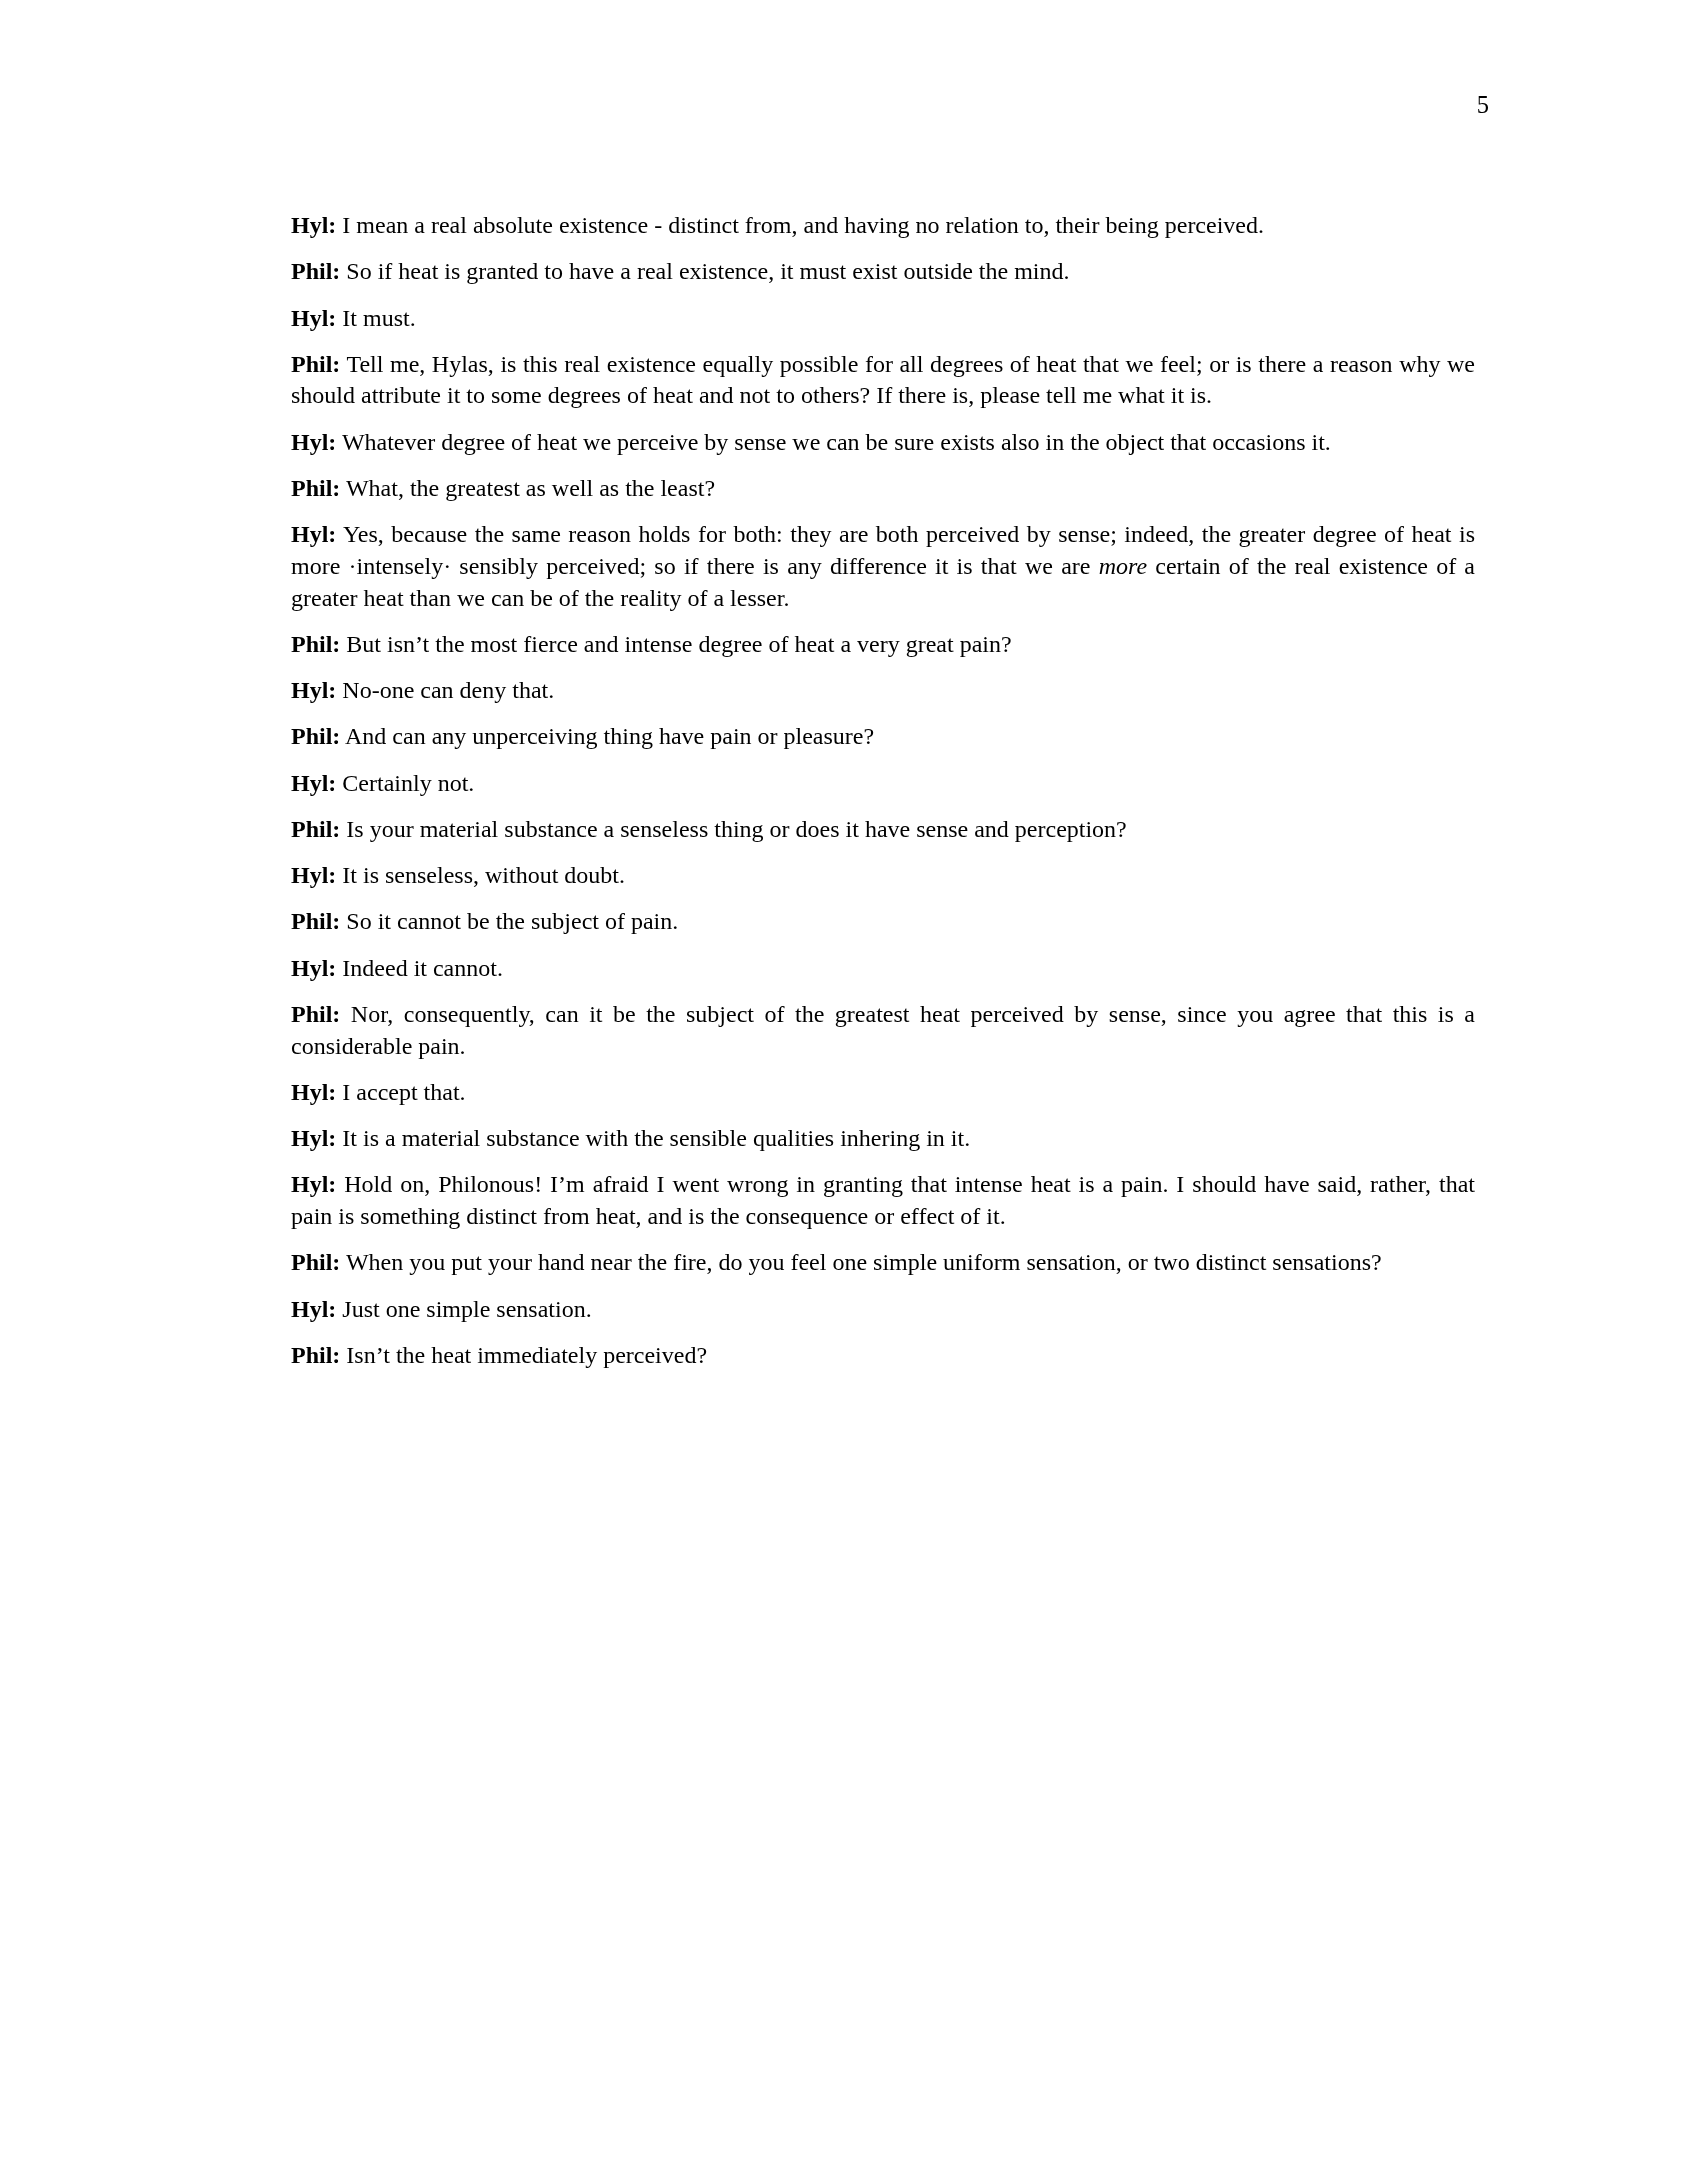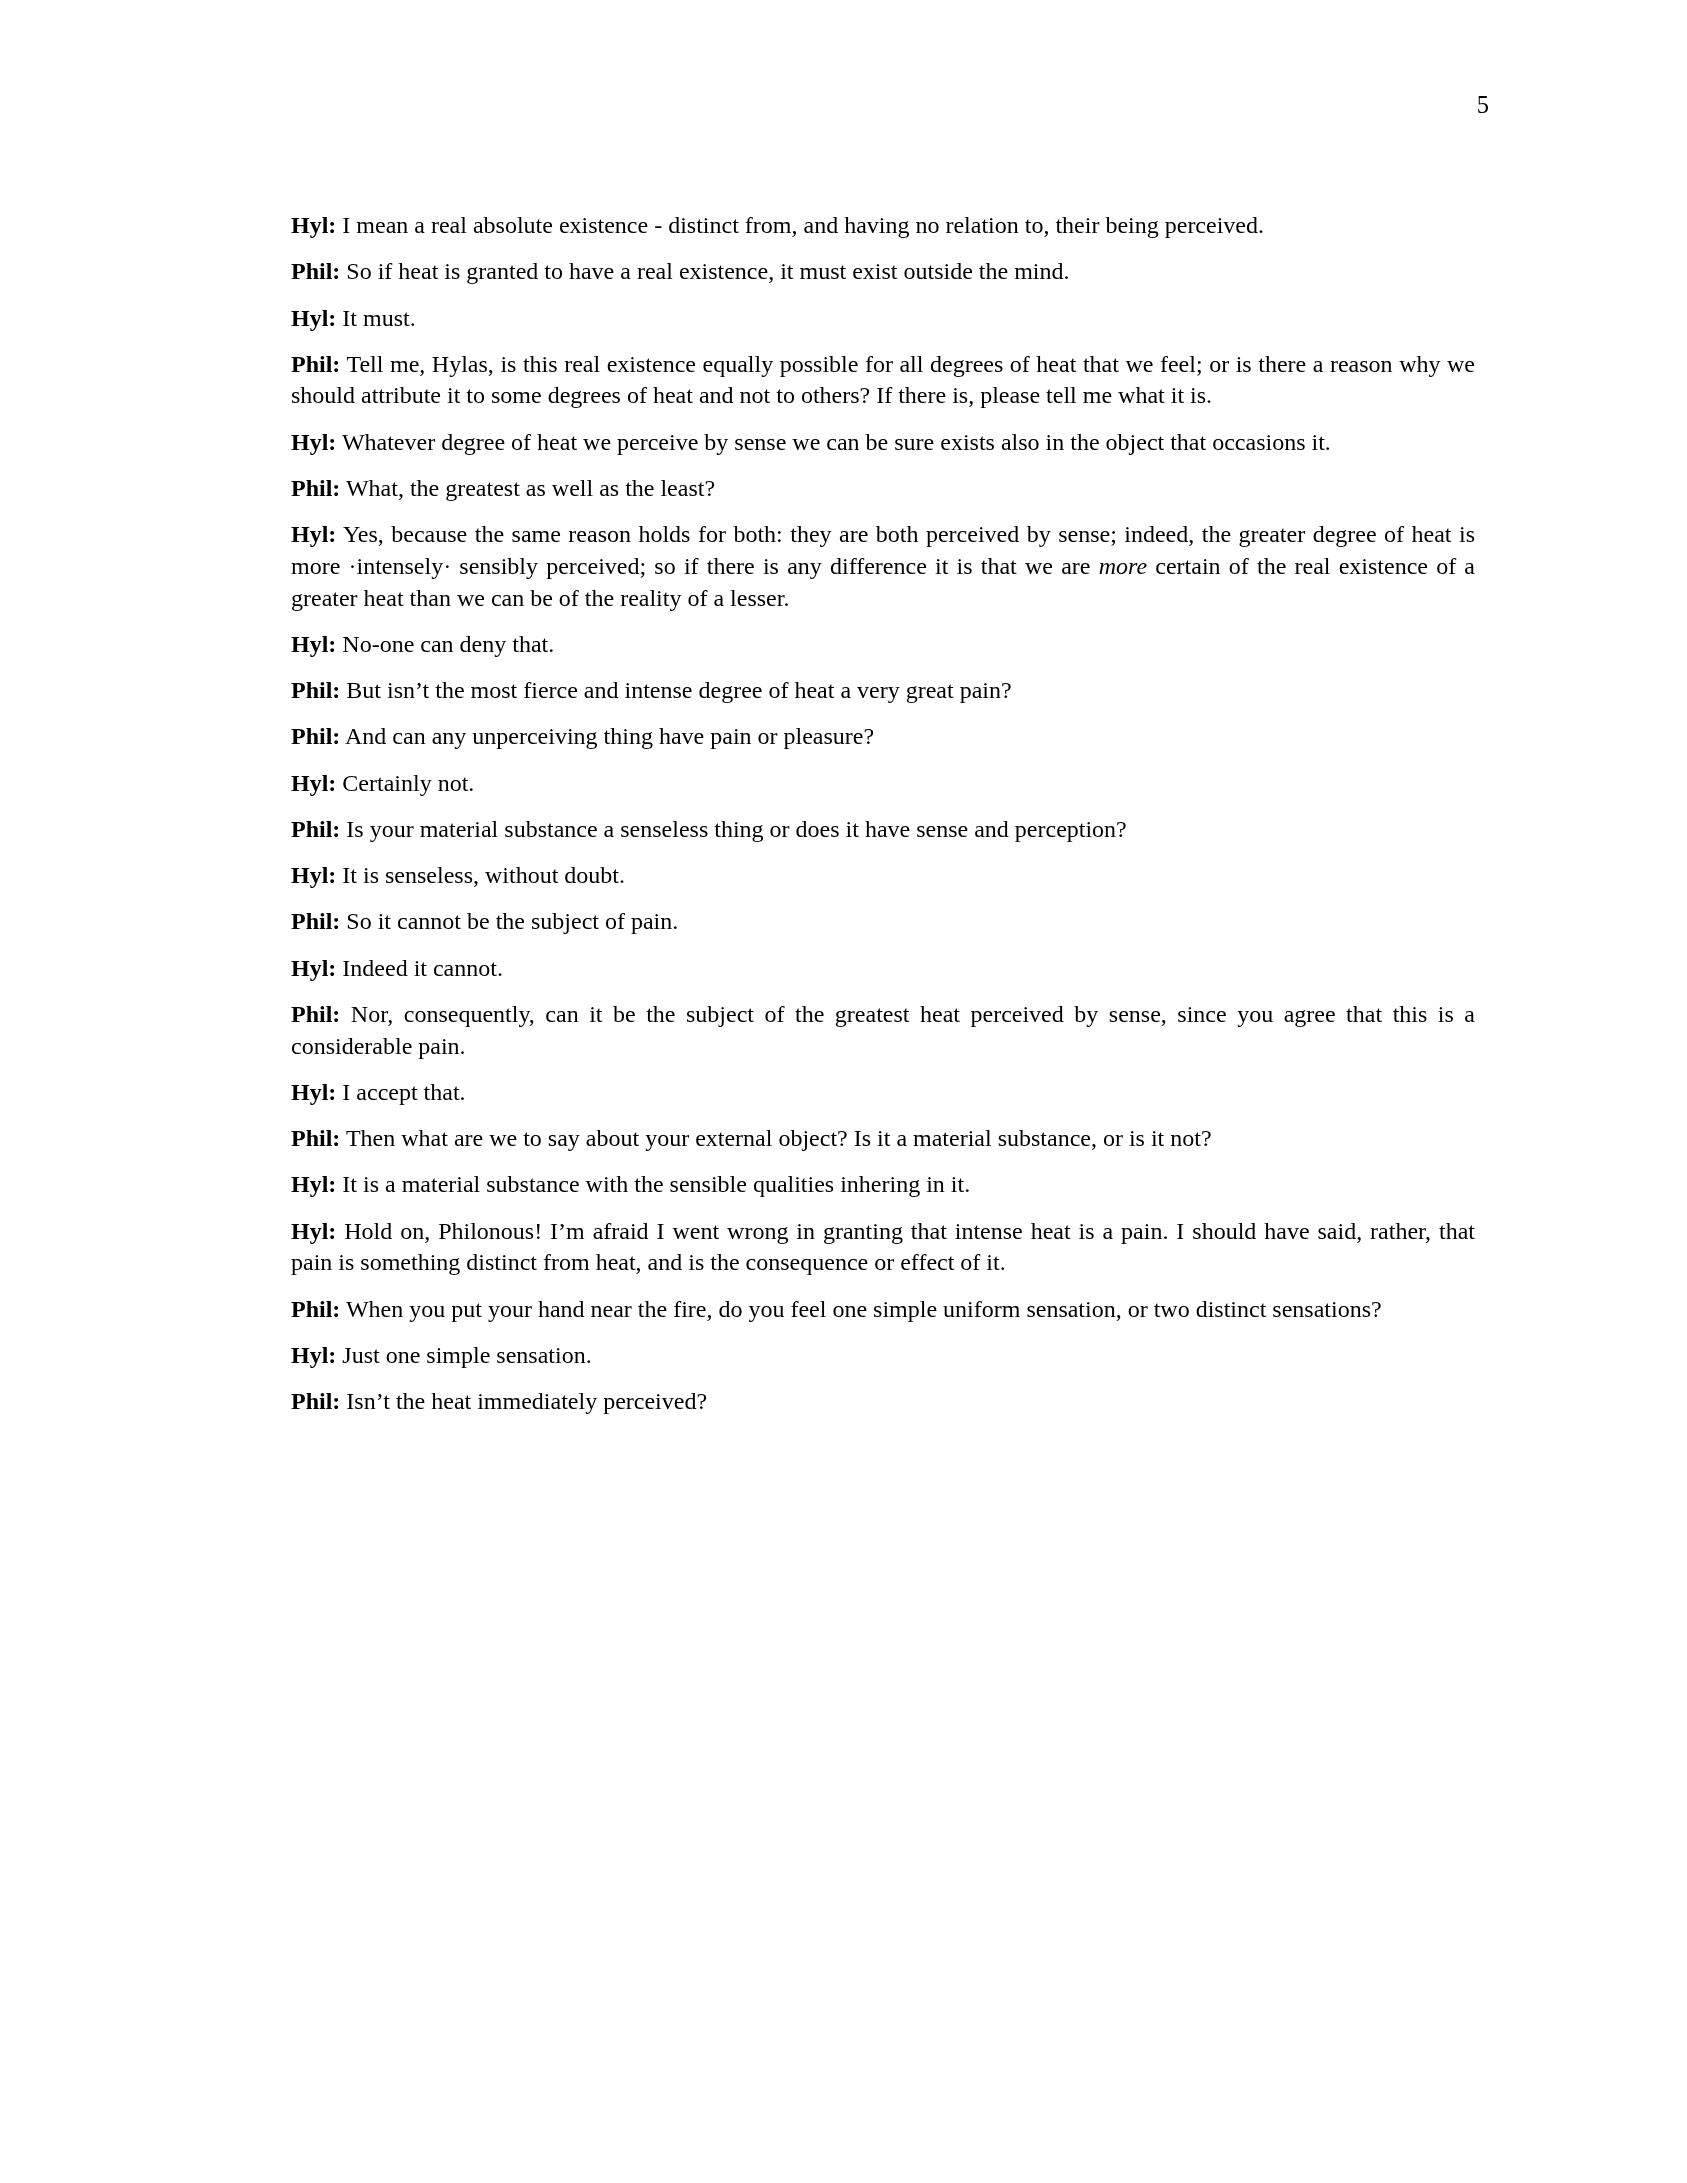--- a/index.html
+++ b/index.html
@@ -84,25 +84,25 @@
 
     <p class="para">
       <span class="speaker">Phil:</span><span> What, the greatest as well as the least?</span>
     </p>
 
     <p class="para">
       <span class="speaker">Hyl:</span><span> Yes, because the same reason holds for both: they are both perceived by sense; indeed, the greater degree of heat is more ·intensely· sensibly perceived; so if there is any difference it is that we are </span><span class="ital">more</span><span> certain of the real existence of a greater heat than we can be of the reality of a lesser.</span>
     </p>
 
     <p class="para">
-      <span class="speaker">Hyl:</span><span> No-one can deny that.</span>
+      <span class="speaker">Phil:</span><span> But isn’t the most fierce and intense degree of heat a very great pain?</span>
     </p>
 
     <p class="para">
-      <span class="speaker">Phil:</span><span> But isn’t the most fierce and intense degree of heat a very great pain?</span>
+      <span class="speaker">Hyl:</span><span> No-one can deny that.</span>
     </p>
 
     <p class="para">
       <span class="speaker">Phil:</span><span> And can any unperceiving thing have pain or pleasure?</span>
     </p>
 
     <p class="para">
       <span class="speaker">Hyl:</span><span> Certainly not.</span>
     </p>
 
@@ -123,23 +123,20 @@
     </p>
 
     <p class="para">
       <span class="speaker">Phil:</span><span> Nor, consequently, can it be the subject of the greatest heat perceived by sense, since you agree that this is a considerable pain.</span>
     </p>
 
     <p class="para">
       <span class="speaker">Hyl:</span><span> I accept that.</span>
     </p>
 
-    <p class="para">
-      <span class="speaker">Phil:</span><span> Then what are we to say about your external object? Is it a material substance, or is it not?</span>
-    </p>
 
     <p class="para">
       <span class="speaker">Hyl:</span><span> It is a material substance with the sensible qualities inhering in it.</span>
     </p>
 
 
     <p class="para">
       <span class="speaker">Hyl:</span><span> Hold on, Philonous! I’m afraid I went wrong in granting that intense heat is a pain. I should have said, rather, that pain is something distinct from heat, and is the consequence or effect of it.</span>
     </p>
 

